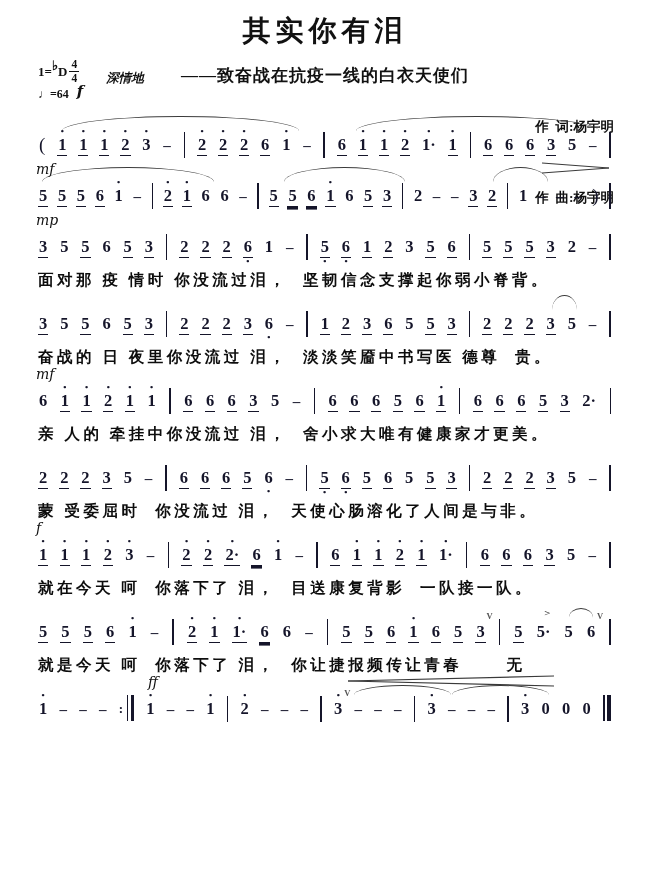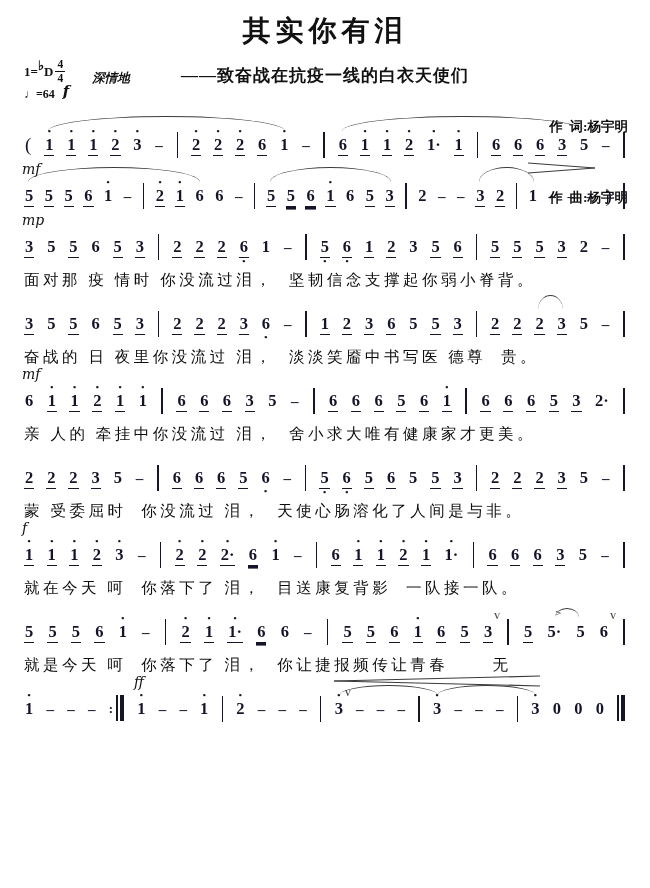--- a/index.html
+++ b/index.html
@@ -1,17 +1,17 @@
 <!DOCTYPE html>
 <html style="--ink: #15152a;"><head>
 <meta charset="utf-8">
 <style>
   html,body{margin:0;padding:0;background:#fff;}
   body{width:650px;height:888px;overflow:hidden;font-family:"Liberation Serif",serif;color:#111;}
-  .page{position:relative;width:650px;height:888px;box-sizing:border-box;padding:10px 22px 8px;}
+  .page{position:relative;width:650px;height:888px;box-sizing:border-box;padding:10px 36px 8px;}
   .title{text-align:center;font-size:28px;font-weight:bold;letter-spacing:5px;margin-top:2px;}
   .header{position:relative;height:60px;margin-top:2px;}
   .keyblock{position:absolute;left:2px;top:6px;font-weight:bold;line-height:1.25;}
   .keyrow1,.keyrow2{display:flex;align-items:center;}
   .keysig{font-size:13px;text-align:center;}
   .flat{font-size:13px;vertical-align:2px;position:relative;top:-4px;}
   .frac{display:inline-flex;flex-direction:column;align-items:center;font-size:11.5px;line-height:1.1;margin-left:2px;}
   .frac .ft{border-bottom:1.2px solid #111;padding:0 2px;}
   .expr{font-size:12.5px;font-style:italic;margin-left:27px;position:relative;top:8px;}
   .tempo{font-size:12px;margin-top:1px;}
@@ -32,21 +32,21 @@
   .bl.thick{width:3.5px;}
   .rdots{font-size:13px;font-weight:bold;line-height:18px;margin-right:1px;}
   .dash .body{font-size:15px;}
   .paren .body{font-size:19px;font-weight:normal;}
   .breath{position:absolute;top:-4px;right:-7px;font-size:8.5px;font-weight:bold;color:#555;}
   .accent{position:absolute;top:-8px;left:55%;font-size:11px;font-weight:bold;color:#333;transform:scaleY(.8);}
   .slur{position:absolute;top:-12px;height:14px;border-top:1.5px solid #3a3a3a;border-radius:50% 50% 0 0/100% 100% 0 0;}
   .tie{position:absolute;top:-7px;height:9px;border-top:1.4px solid #3a3a3a;border-radius:50% 50% 0 0/100% 100% 0 0;}
   .hp{position:absolute;top:-17px;}
   .dyn{position:absolute;top:-18px;font-family:"DejaVu Serif",serif;font-style:italic;font-weight:normal;font-size:14px;color:#111;}
-  .lyrics-row{white-space:pre;font-size:15.5px;letter-spacing:3.5px;font-weight:normal;margin:5px 0 0 2px;color:#0d0d0d;}
+  .lyrics-row{white-space:pre;font-size:15.5px;letter-spacing:3.5px;font-weight:bold;margin:5px 0 0 2px;color:#0d0d0d;}
 </style>
 </head>
 <body style="background: rgb(255, 255, 255);">
 
 <div class="page">
   <div class="title">其实你有泪</div>
 
   <div class="header">
     <div class="keyblock">
       <div class="keyrow1">

